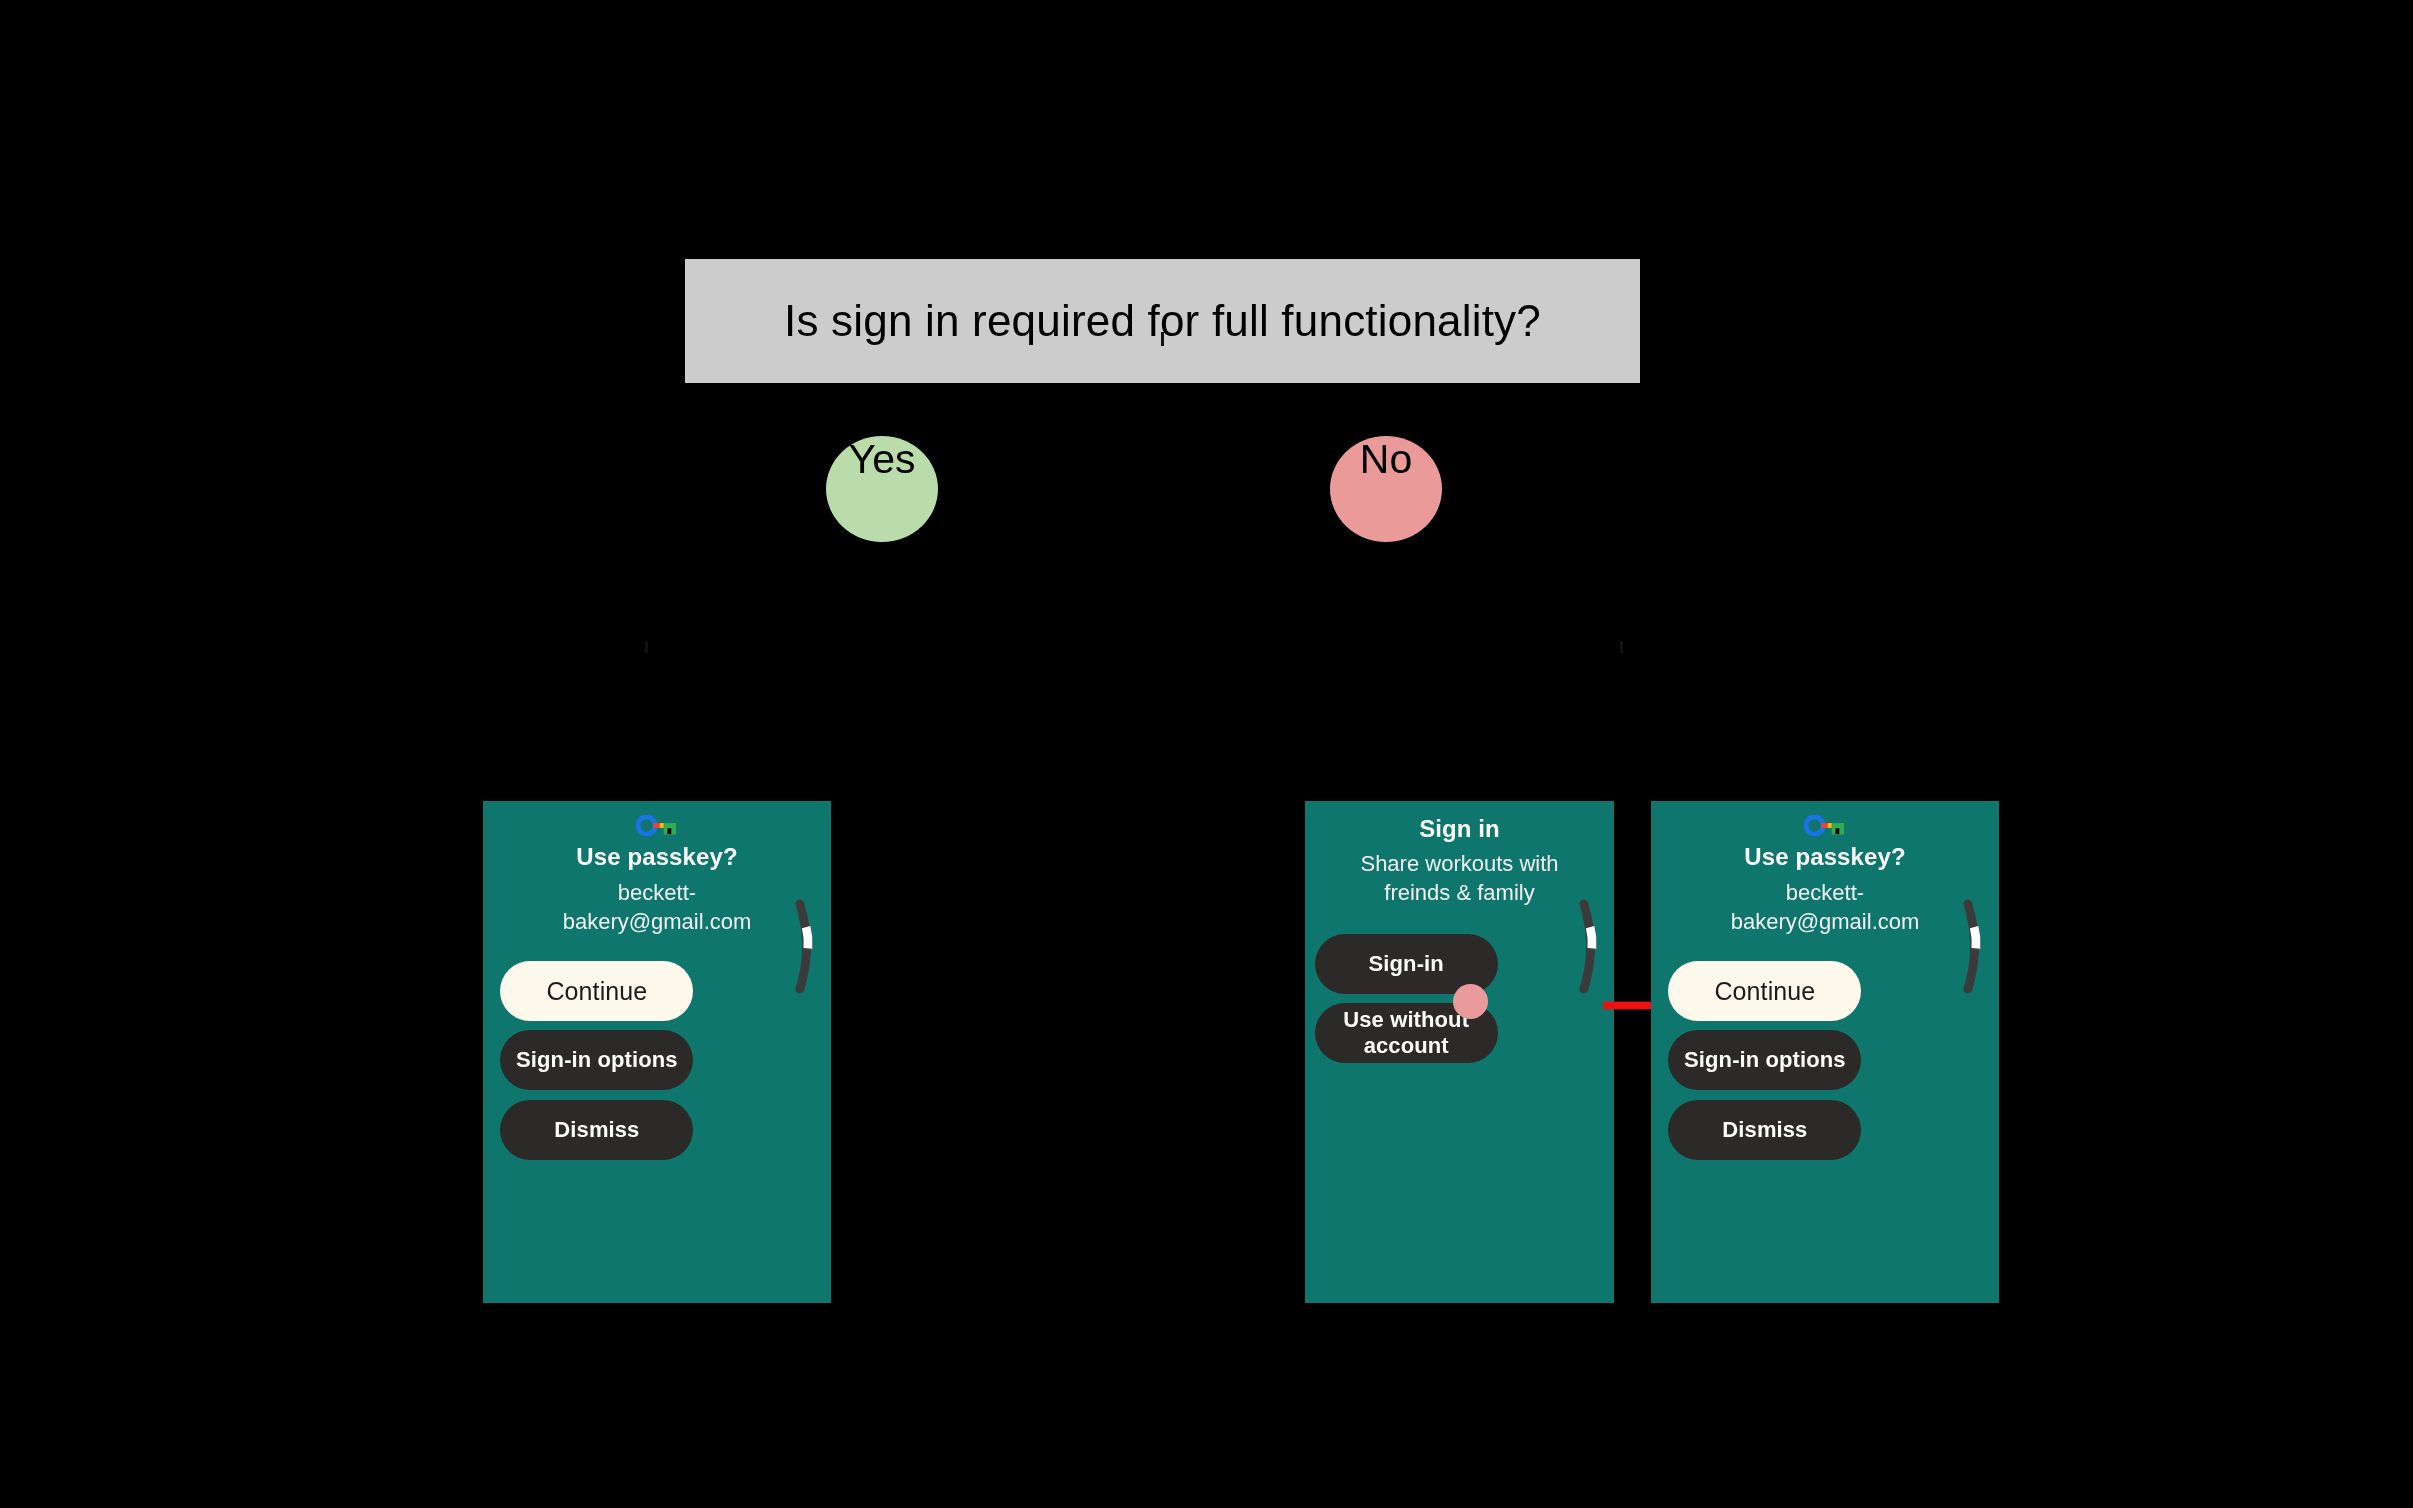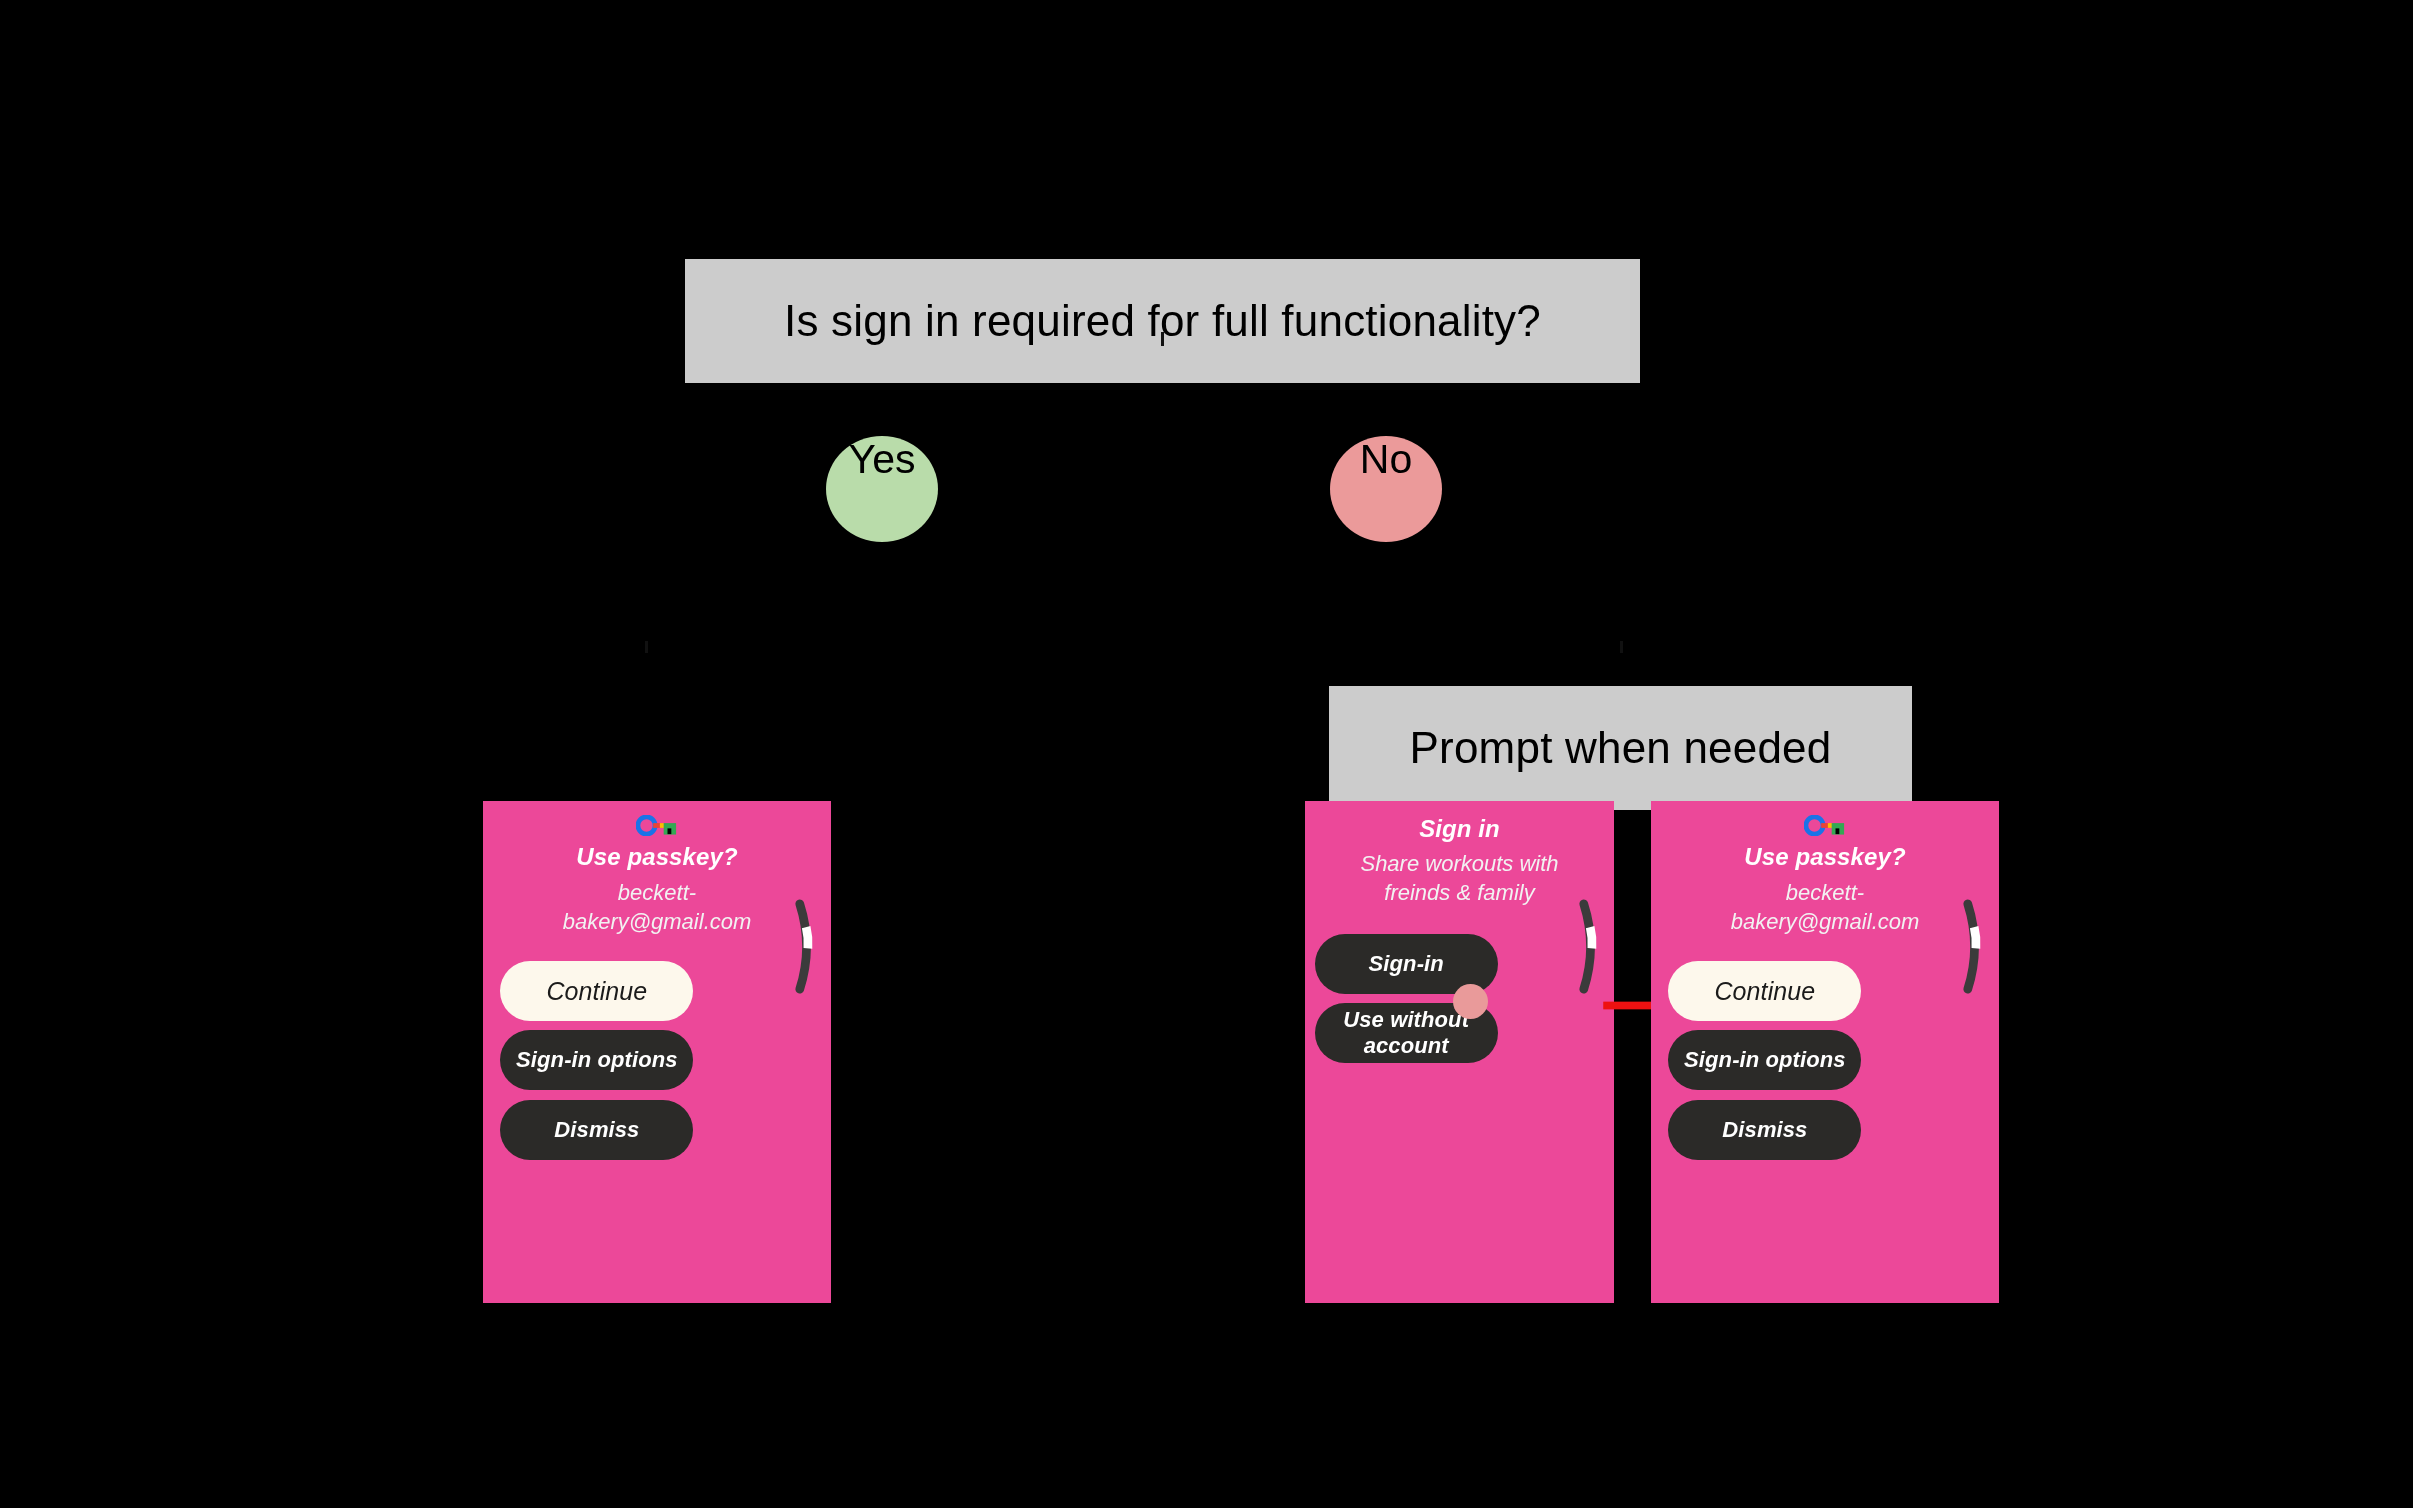--- a/index.html
+++ b/index.html
@@ -92,24 +92,23 @@
     left: 1330px;
     top: 436px;
     width: 112px;
     height: 106px;
     background: #eb9a9a;
   }
 
   
   .watch-screen {
     position: absolute;
-    background: #ec4899;
+    background: #0f766e;
     color: #ffffff;
     box-sizing: border-box;
-    font-style: italic;
   }
   #watch-left   { left: 483px;  top: 801px; width: 348px; height: 502px; }
   #watch-middle { left: 1305px; top: 801px; width: 309px; height: 502px; }
   #watch-right  { left: 1651px; top: 801px; width: 348px; height: 502px; }
 
   .watch-inner {
     position: absolute;
     left: 0; top: 0; right: 0; bottom: 0;
   }
 
@@ -235,23 +234,20 @@
   <div class="decision-bubble" id="bubble-yes">
     <span>Yes</span>
   </div>
   <div class="decision-bubble" id="bubble-no">
     <span>No</span>
   </div>
 
   <div class="connector-stub" id="stub-left-top"></div>
 
   <div class="connector-stub" id="stub-right-top"></div>
-  <div class="proc-box" id="box-prompt-when-needed">
-    <span>Prompt when needed</span>
-  </div>
 
   <div class="watch-screen" id="watch-left">
     <div class="watch-inner">
 
       <span class="passkey-icon">
         <svg viewBox="0 0 44 22" width="42" height="21" aria-hidden="true">
           <circle cx="11" cy="11" r="9" fill="none" stroke="#1a73e8" stroke-width="5"></circle>
           <rect x="18" y="8.5" width="9" height="5" fill="#ea4335"></rect>
           <rect x="25" y="8.5" width="5" height="5" fill="#fbbc04"></rect>
           <rect x="29" y="8.5" width="13" height="12" fill="#34a853"></rect>

